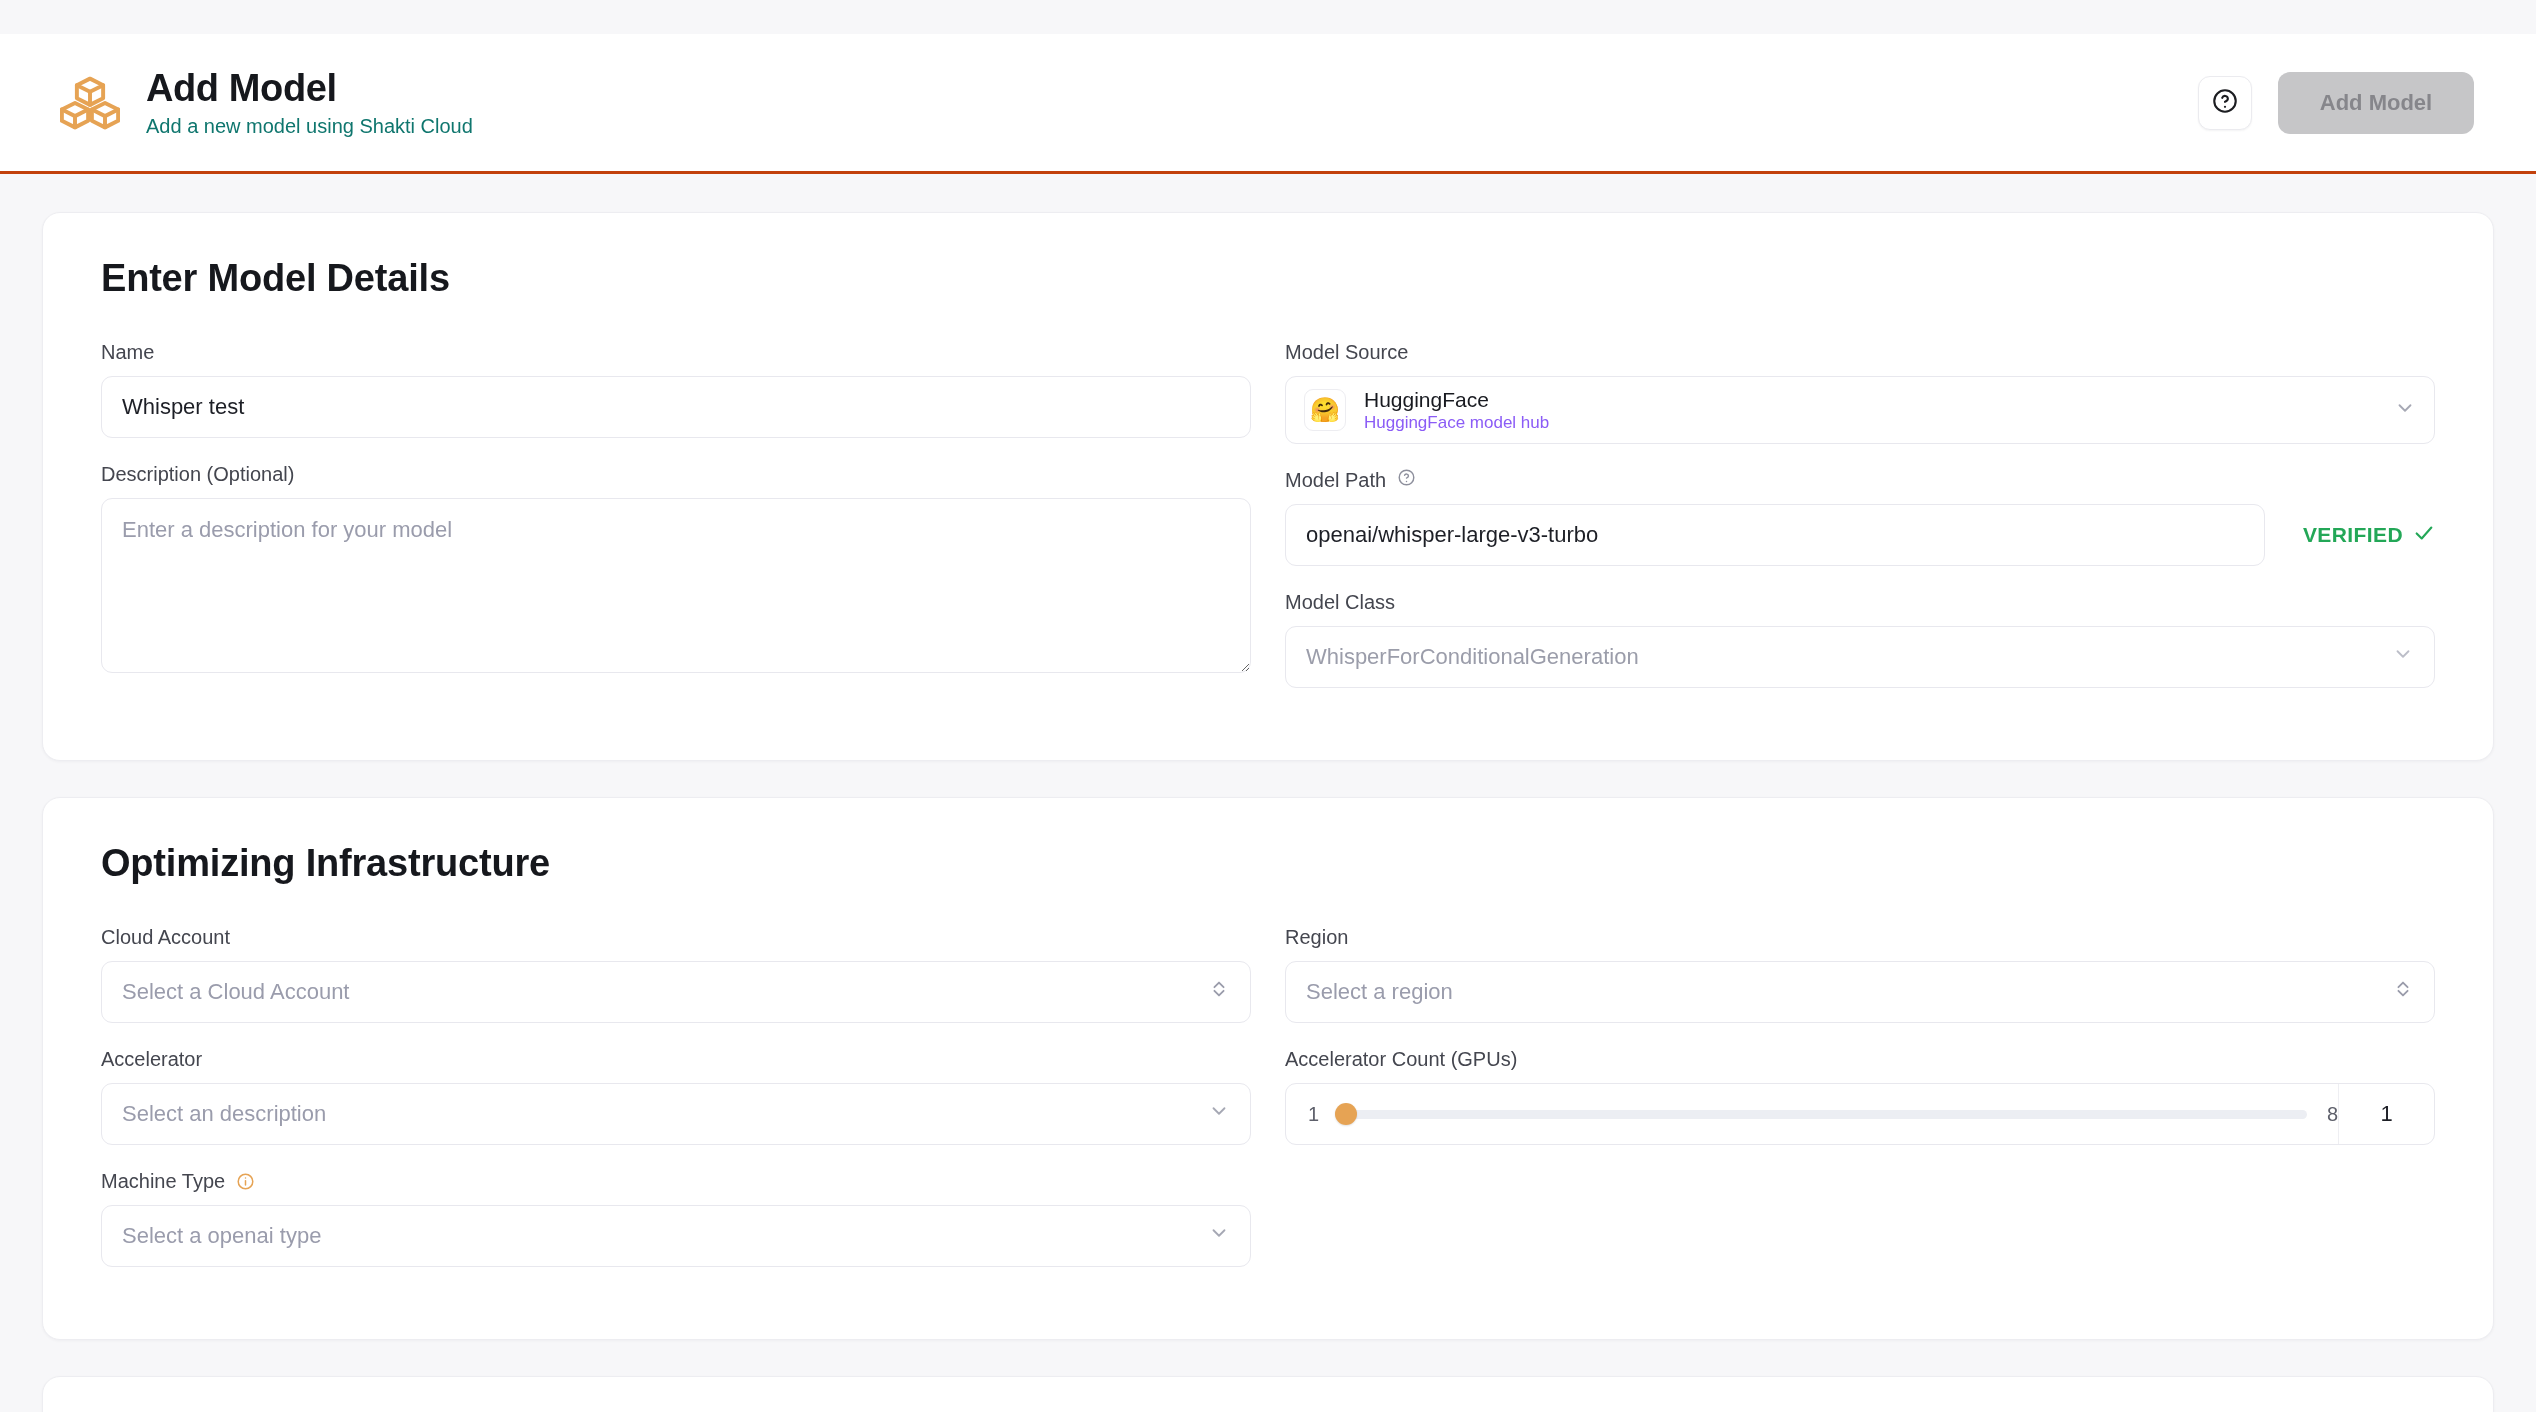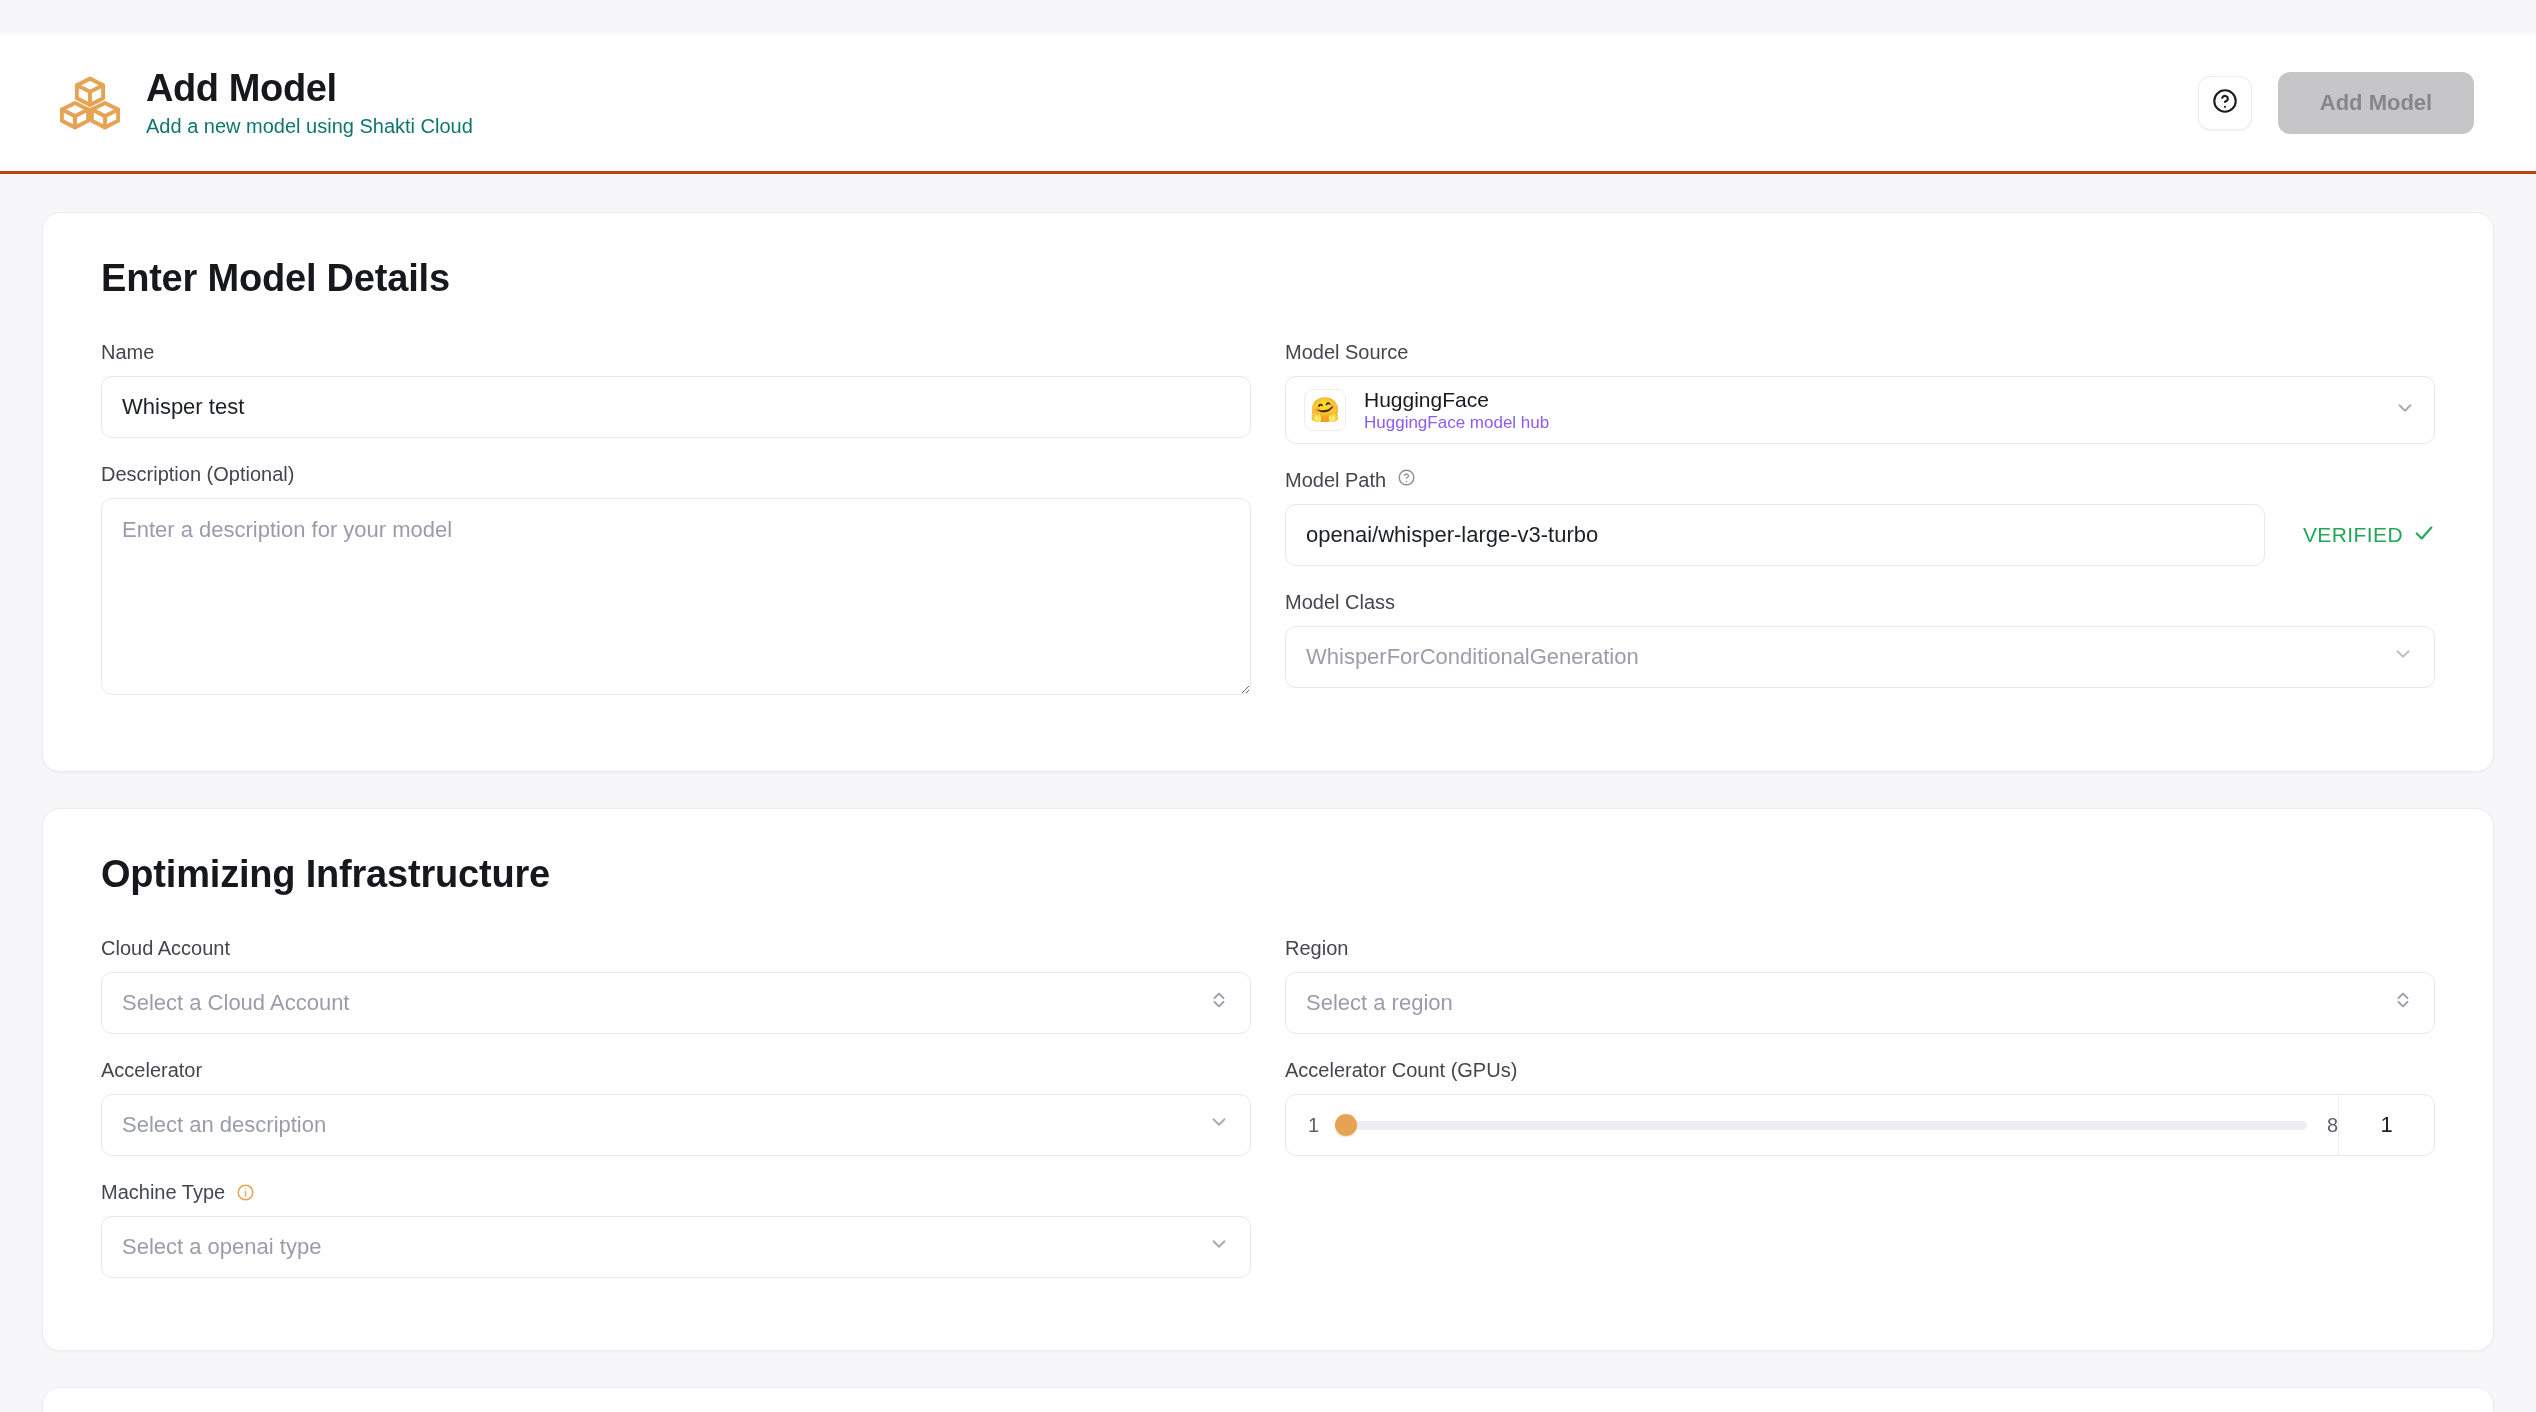--- a/index.html
+++ b/index.html
@@ -140,21 +140,21 @@
     color: #1d1f26;
     padding: 0 20px;
     display: flex;
     align-items: center;
     outline: none;
   }
   .input::placeholder { color: #9a9cac; }
 
   .textarea {
     width: 100%;
-    height: 197px;
+    height: 175px;
     border: 1px solid #e8e8ee;
     border-radius: 11px;
     background: #ffffff;
     font-size: 22px;
     font-family: "Liberation Sans", sans-serif;
     color: #1d1f26;
     padding: 18px 20px;
     resize: vertical;
     outline: none;
     position: relative;
@@ -197,21 +197,21 @@
 
   
   .path-row { display: flex; align-items: center; gap: 38px; }
   .path-row .input { flex: 1; }
   .verified {
     display: flex;
     align-items: center;
     gap: 10px;
     color: #23a757;
     font-size: 21px;
-    font-weight: 400;
+    font-weight: 700;
     letter-spacing: .4px;
     white-space: nowrap;
   }
 
   
   .slider-box {
     width: 100%;
     height: 62px;
     border: 1px solid #e8e8ee;
     border-radius: 11px;

